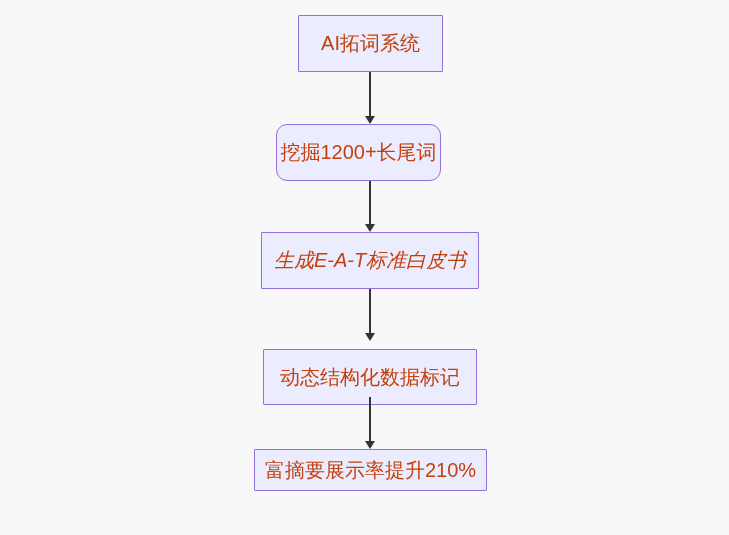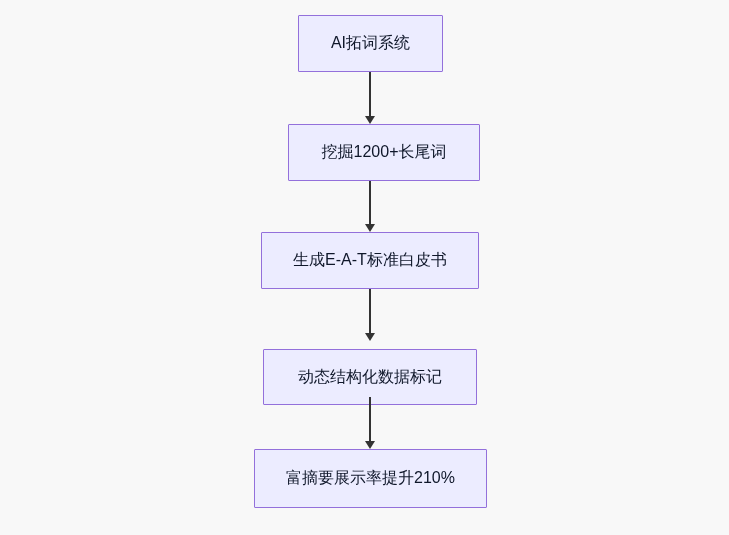--- a/index.html
+++ b/index.html
@@ -17,33 +17,33 @@
     position: relative;
     width: 729px;
     height: 535px;
   }
   .node {
     position: absolute;
     box-sizing: border-box;
     background: #ECECFF;
     border: 1.5px solid #9370DB;
     border-radius: 1px;
-    color: #0f172a;
-    font-size: 16px;
+    color: #c2410c;
+    font-size: 20px;
     display: flex;
     align-items: center;
     justify-content: center;
     text-align: right;
     white-space: nowrap;
   }
   .node-1 { left: 298px; top: 15px;  width: 145px; height: 57px; }
-  .node-2 { left: 288px; top: 124px; width: 192px; height: 57px; }
-  .node-3 { left: 261px; top: 232px; width: 218px; height: 57px; }
+  .node-2 { left: 276px; top: 124px; width: 165px; height: 57px; border-radius: 11px; }
+  .node-3 { left: 261px; top: 232px; width: 218px; height: 57px; font-style: italic; }
   .node-4 { left: 263px; top: 341px; width: 214px; height: 56px; margin-top: 8px; }
-  .node-5 { left: 254px; top: 449px; width: 233px; height: 59px; }
+  .node-5 { left: 254px; top: 449px; width: 233px; height: 42px; }
   .edge-line {
     position: absolute;
     left: 369px;
     width: 2px;
     background: #333333;
   }
   .edge-line-1 { top: 72px;  height: 45px; }
   .edge-line-2 { top: 181px; height: 44px; }
   .edge-line-3 { top: 289px; height: 45px; }
   .edge-line-4 { top: 397px; height: 45px; }

